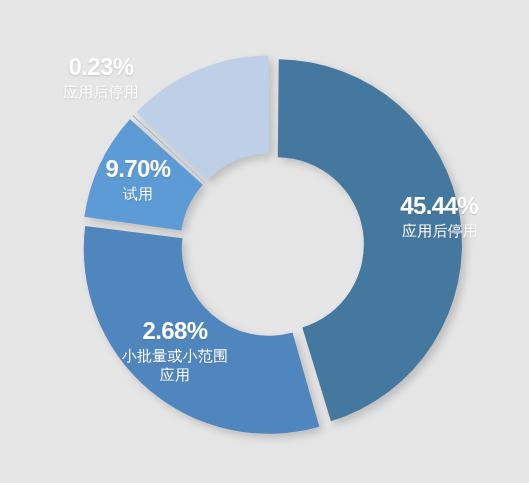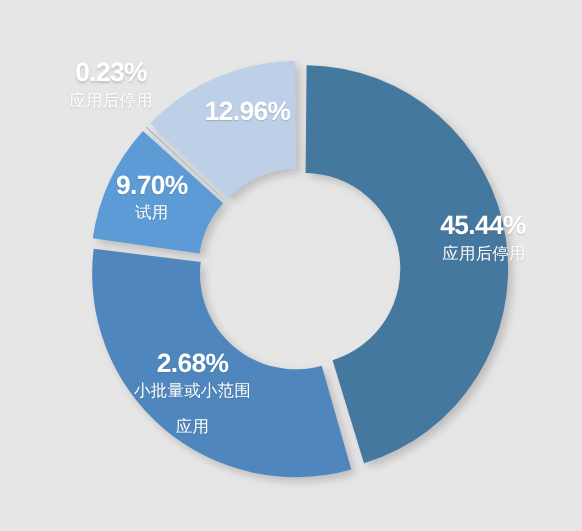--- a/index.html
+++ b/index.html
@@ -47,21 +47,21 @@
   .slice-name {
     display: block;
     font-size: 15px;
     font-weight: normal;
     margin-top: 3px;
     letter-spacing: 0.2px;
     text-shadow: 0 1px 1px rgba(90,90,90,0.25);
   }
   .slice-name .line2 {
     display: block;
-    margin-top: 16px;
+    margin-top: 2px;
   }
   
   #label-industrial { left: 338px; top: 193px; width: 140px; text-align: right; }
   #label-smallbatch { left: 95px; top: 318px; width: 160px; }
   #label-trial      { left: 78px; top: 156px; width: 120px; }
   #label-unused     { left: 166px; top: 89px;  width: 118px; }
   #label-stopped    { left: 36px;  top: 54px;  width: 130px; }
   #label-stopped .slice-pct  { text-shadow: 0 1px 2px rgba(150,150,150,0.45); }
   #label-stopped .slice-name { text-shadow: 0 1px 2px rgba(150,150,150,0.40); }
 </style>
@@ -104,21 +104,20 @@
   </div>
 
   <div class="slice-label" id="label-trial">
     <span class="slice-pct">9.70%</span>
     <span class="slice-name">
       <span>试用</span>
     </span>
   </div>
 
   <div class="slice-label" id="label-unused">
-    <span class="slice-pct">12.96%</span>
   </div>
 
   <div class="slice-label" id="label-stopped">
     <span class="slice-pct">0.23%</span>
     <span class="slice-name">
       <span>应用后停用</span>
     </span>
   </div>
 
 </div>

